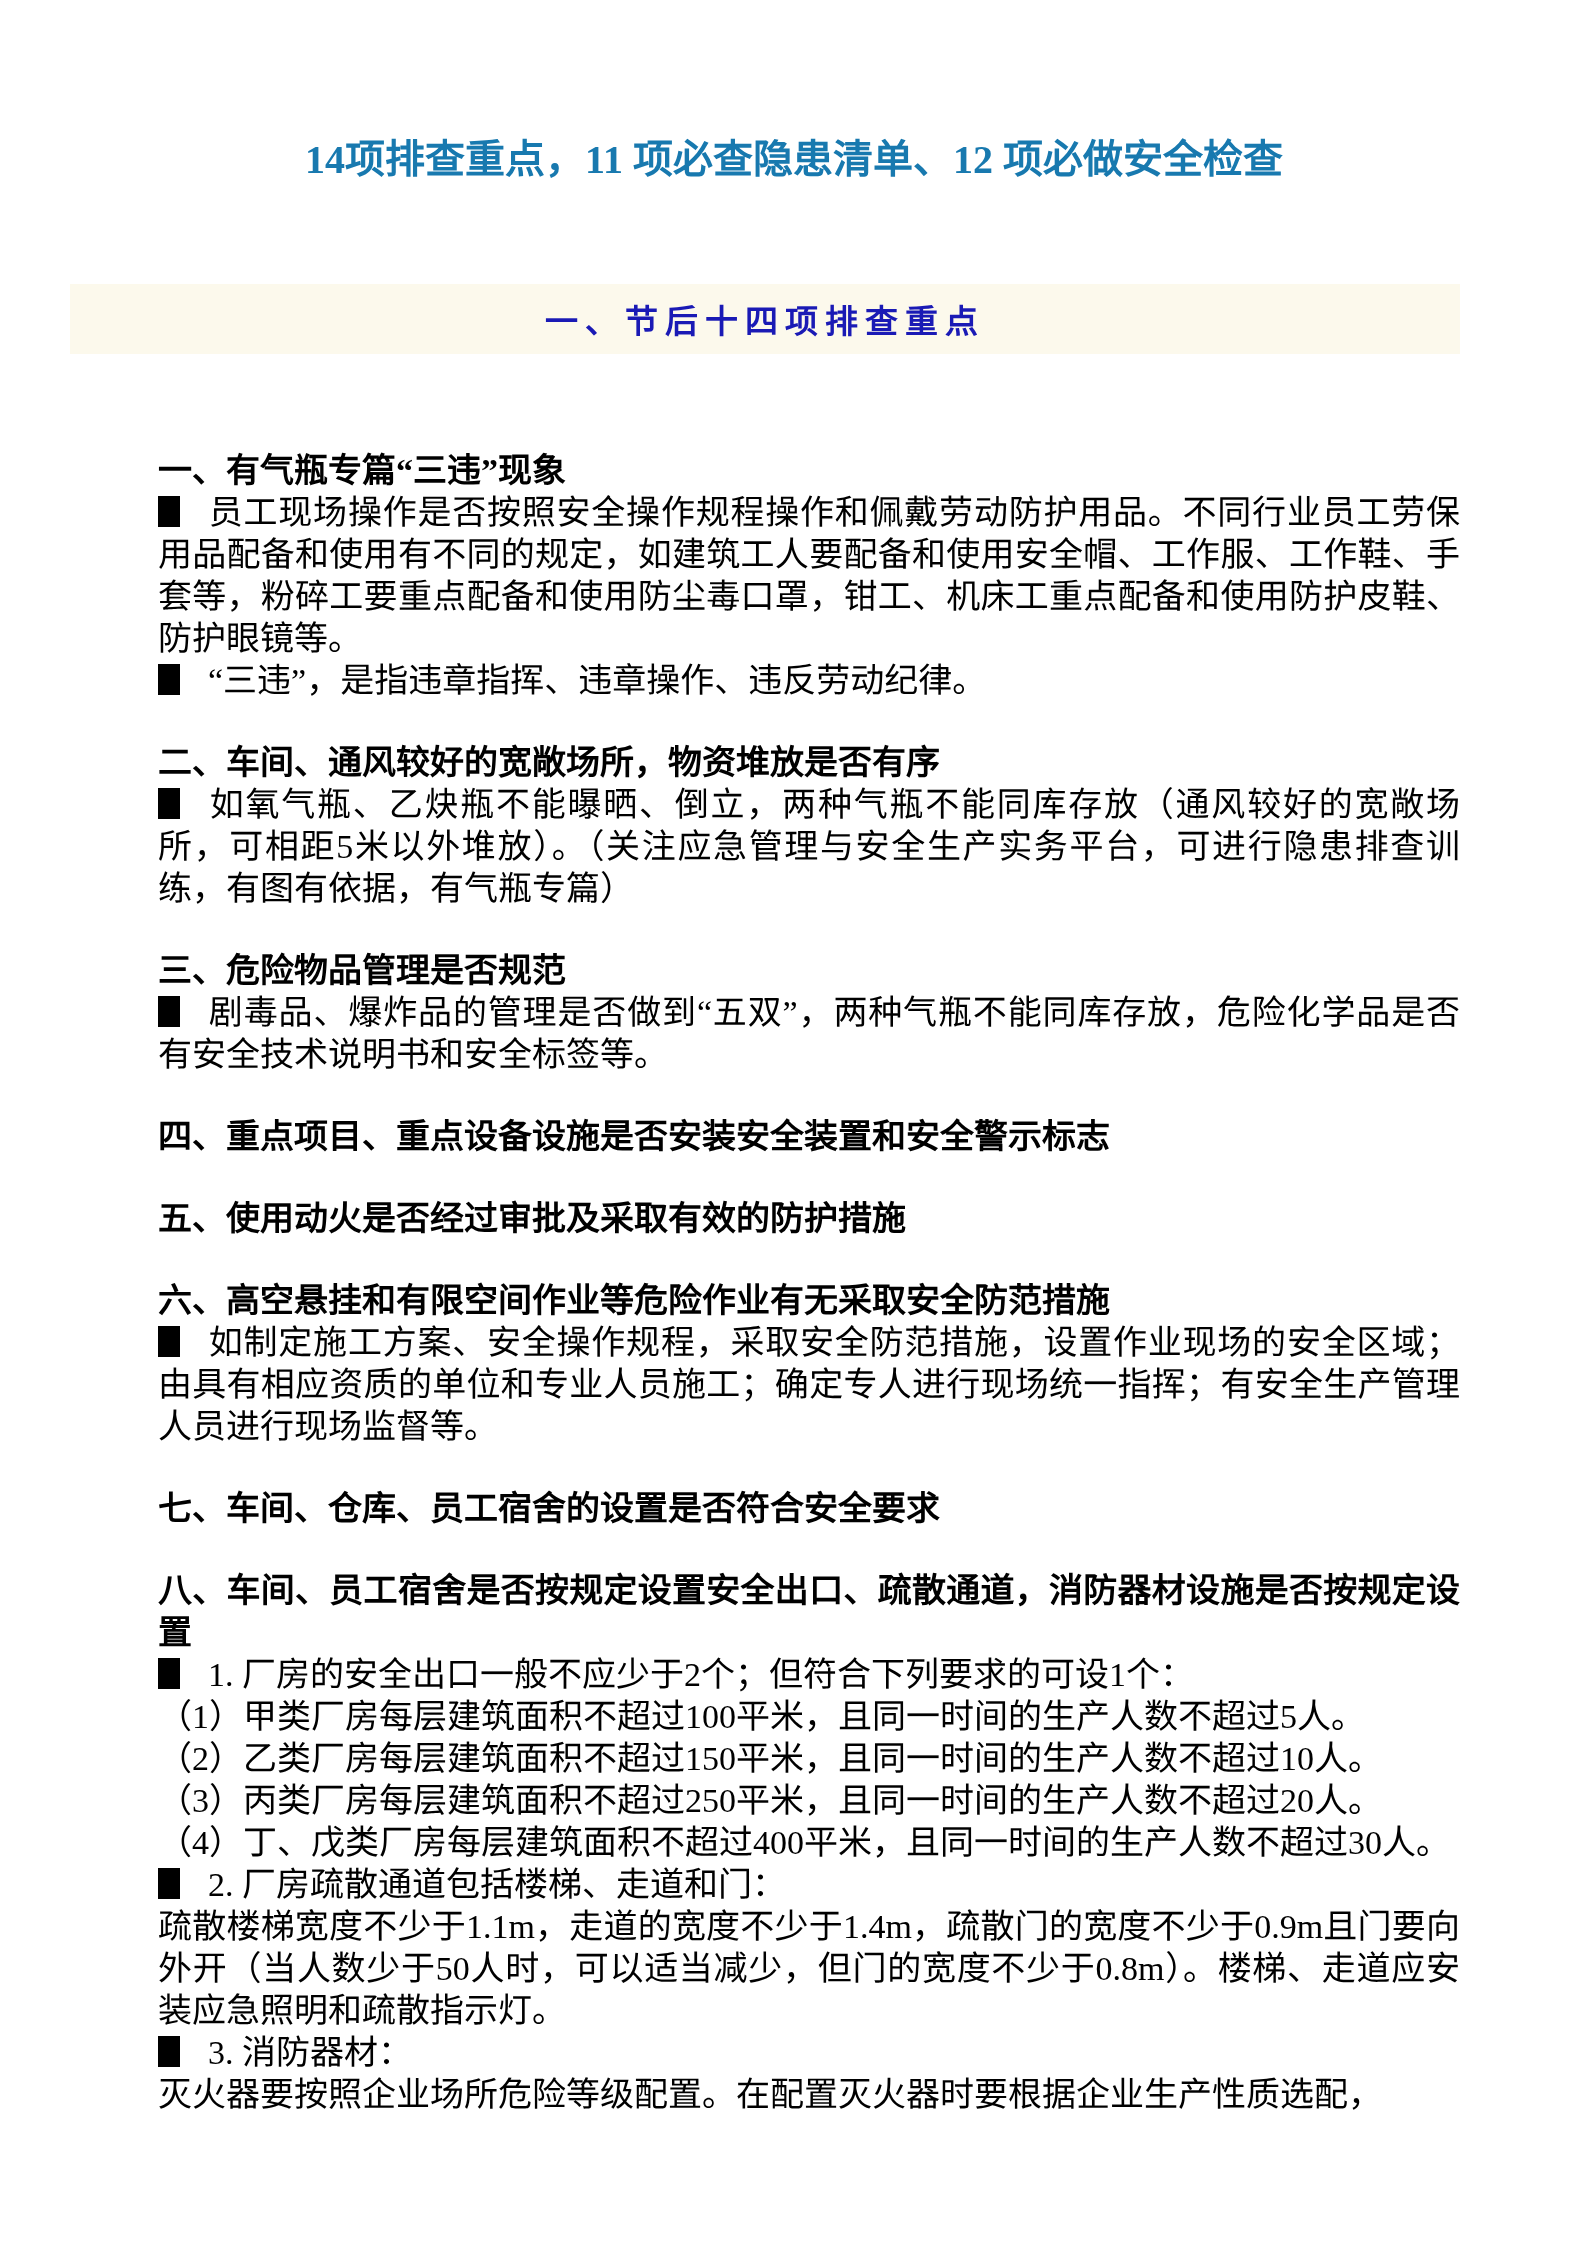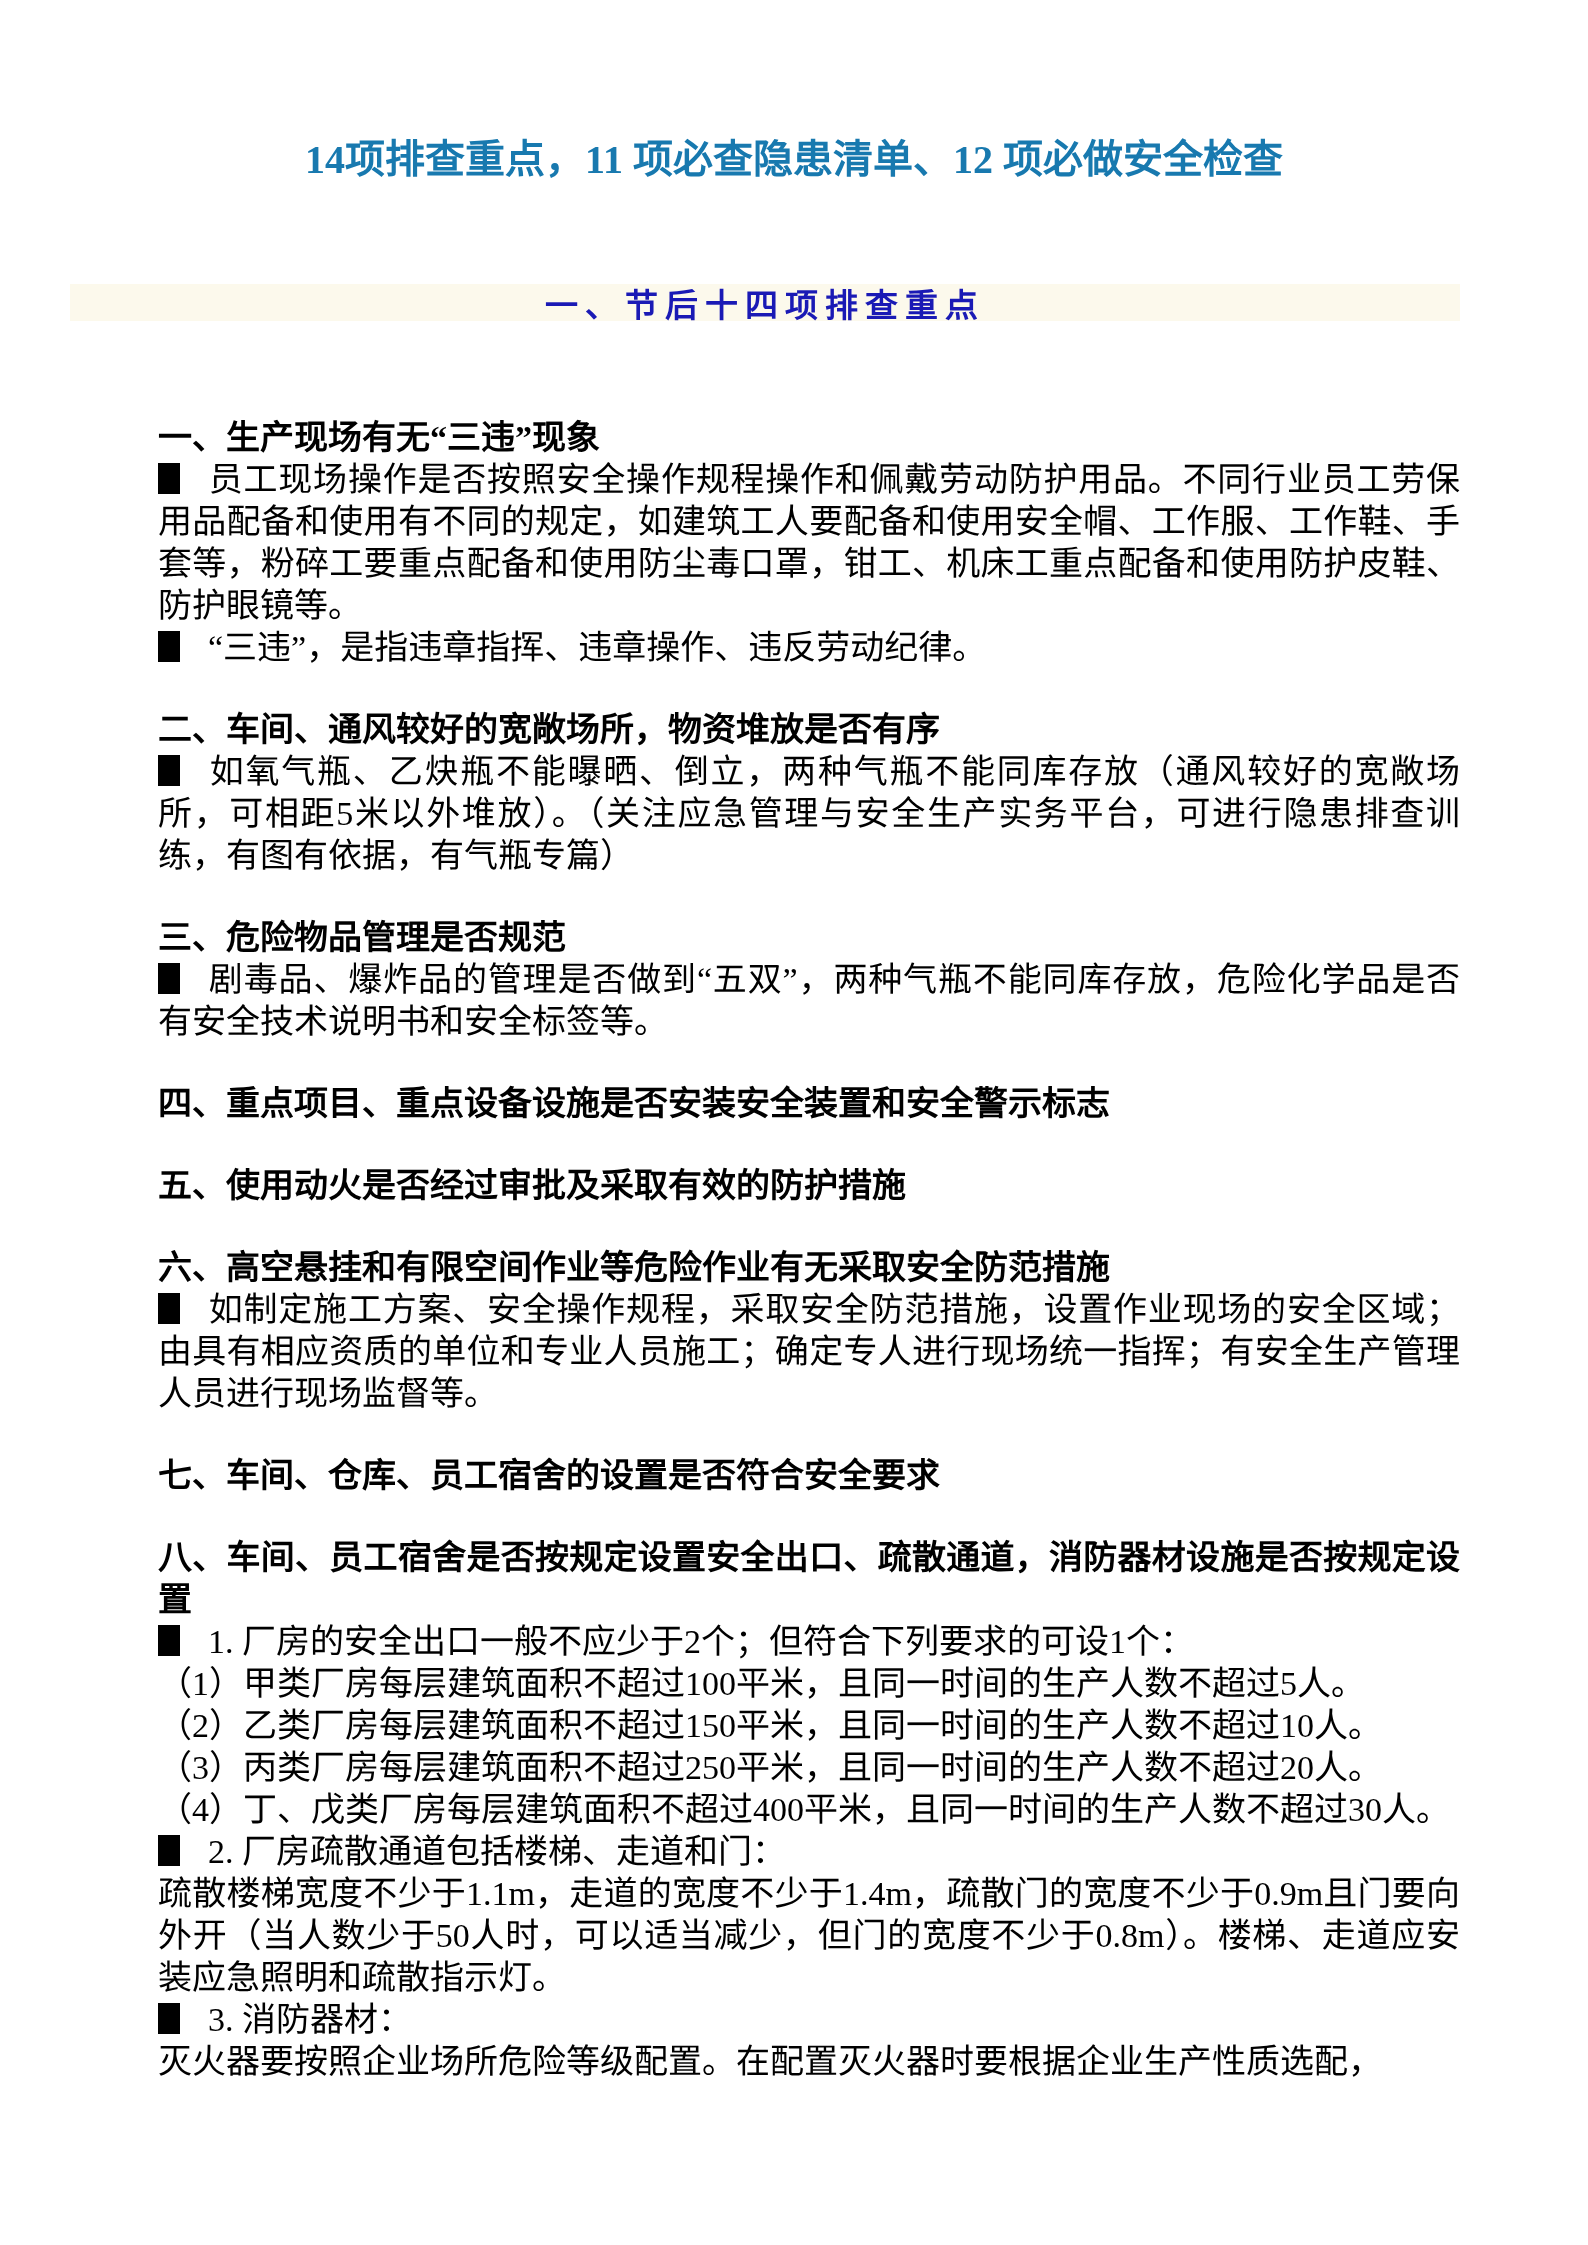--- a/index.html
+++ b/index.html
@@ -31,21 +31,21 @@
   .doc-title {
     margin-top: 44px;
     text-align: center;
     font-size: 40px;
     line-height: 48px;
     font-weight: bold;
     color: #1879AF;
   }
   .banner {
     margin: 100px 128px 0 70px;
-    height: 37px;
+    height: 70px;
     background: #FCF9EC;
     text-align: center;
     display: flex;
     align-items: center;
     justify-content: center;
   }
   .banner-text {
     font-size: 33px;
     font-weight: bold;
     letter-spacing: 7px;
@@ -89,21 +89,21 @@
 
 
   <div class="doc-title" style="color: rgb(24, 121, 175);">14项排查重点，11 项必查隐患清单、12 项必做安全检查</div>
 
   <div class="banner" style="background: rgb(252, 249, 236);">
     <span class="banner-text" style="color: rgb(26, 26, 181);">一、节后十四项排查重点</span>
   </div>
 
   <main class="doc-body">
       <section class="doc-section">
-        <div class="sec-heading">一、生产现场有无“三违”现象</div>
+        <div class="sec-heading">一、有气瓶专篇“三违”现象</div>
         <div class="para"><span class="bullet"></span><span>员工现场操作是否按照安全操作规程操作和佩戴劳动防护用品。不同行业员工劳保用品配备和使用有不同的规定，如建筑工人要配备和使用安全帽、工作服、工作鞋、手套等，粉碎工要重点配备和使用防尘毒口罩，钳工、机床工重点配备和使用防护皮鞋、防护眼镜等。</span></div>
         <div class="para"><span class="bullet"></span><span>“三违”，是指违章指挥、违章操作、违反劳动纪律。</span></div>
       </section>
       <section class="doc-section">
         <div class="sec-heading">二、车间、通风较好的宽敞场所，物资堆放是否有序</div>
         <div class="para"><span class="bullet"></span><span>如氧气瓶、乙炔瓶不能曝晒、倒立，两种气瓶不能同库存放（通风较好的宽敞场所，可相距5米以外堆放）。（关注应急管理与安全生产实务平台，可进行隐患排查训练，有图有依据，有气瓶专篇）</span></div>
       </section>
       <section class="doc-section">
         <div class="sec-heading">三、危险物品管理是否规范</div>
         <div class="para"><span class="bullet"></span><span>剧毒品、爆炸品的管理是否做到“五双”，两种气瓶不能同库存放，危险化学品是否有安全技术说明书和安全标签等。</span></div>

